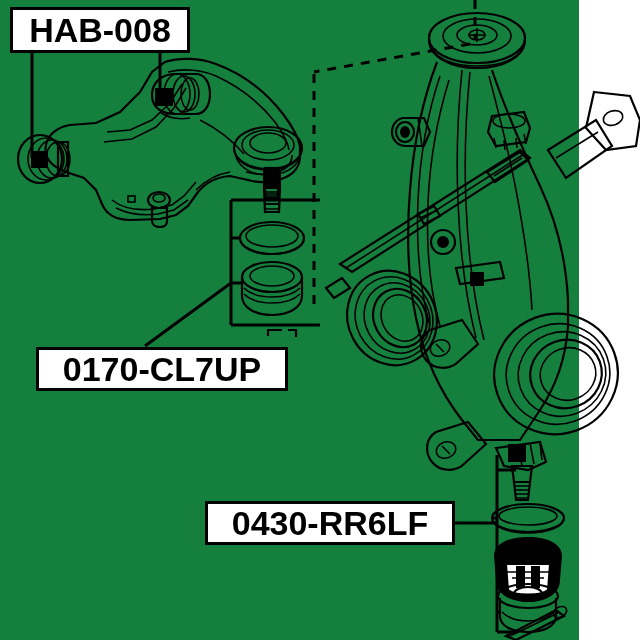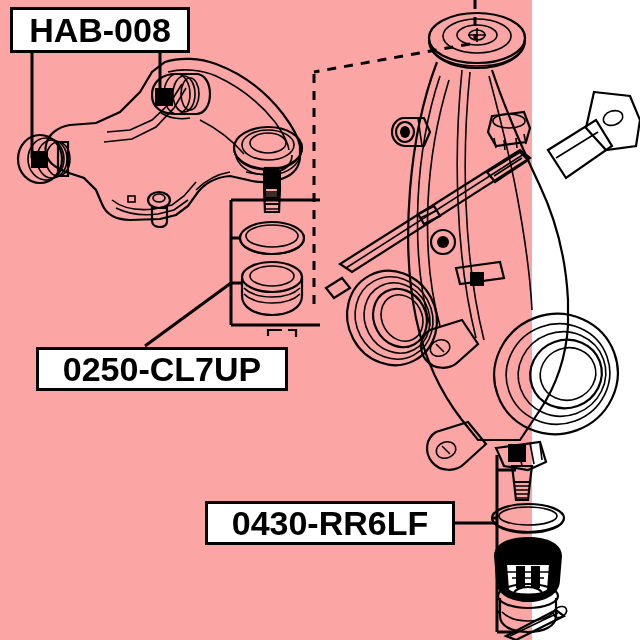--- a/index.html
+++ b/index.html
@@ -1,17 +1,17 @@
 <!DOCTYPE html>
 <html><head>
 <meta charset="utf-8">
 <style>
   html,body{margin:0;padding:0;background:#ffffff;}
   body{width:640px;height:640px;overflow:hidden;font-family:"Liberation Sans",sans-serif;}
-  #stage{position:relative;width:532px;height:640px;background:#fca5a5;}
+  #stage{position:relative;width:532px;height:640px;background:#15803d;padding-left:47px;}
   svg#diagram{position:absolute;left:0;top:0;width:640px;height:640px;}
   .partlabel{
     position:absolute;
     background:#ffffff;
     border:3px solid #000000;
     box-sizing:border-box;
     display:flex;align-items:center;justify-content:center;
     font-family:"Liberation Sans",sans-serif;
     font-weight:bold;
     color:#000000;
@@ -279,17 +279,17 @@
       <path class="lead" d="M497,518 L493,518"></path>
       <path class="lead" d="M497,570 L498,570"></path>
       <path class="lead" d="M497,612 L501,612"></path>
       <path class="lead" d="M497,632 L516,632"></path>
     </g>
 
   </svg>
 
   <div class="partlabel" id="lbl-hab">HAB-008</div>
 
-  <div class="partlabel" id="lbl-cl7">0250-CL7UP</div>
+  <div class="partlabel" id="lbl-cl7">0170-CL7UP</div>
 
   <div class="partlabel" id="lbl-rr6">0430-RR6LF</div>
 
 </div>
 
 </body></html>

